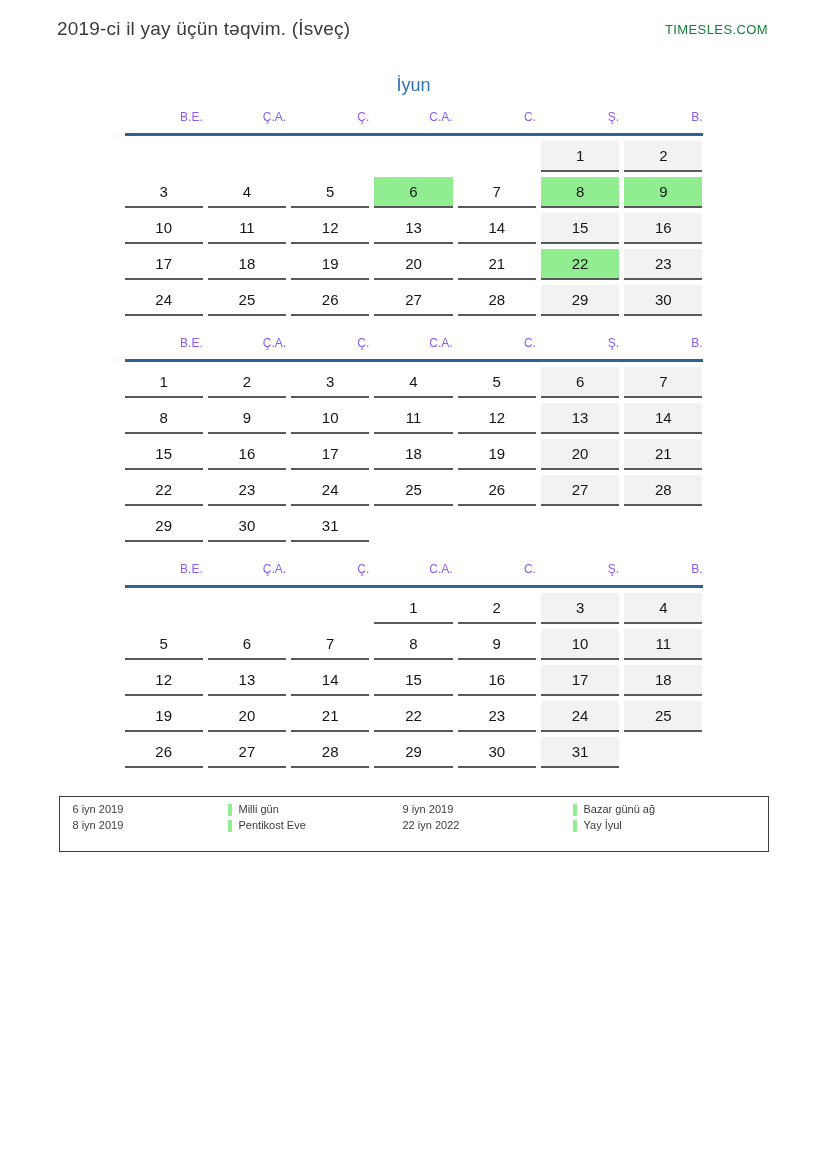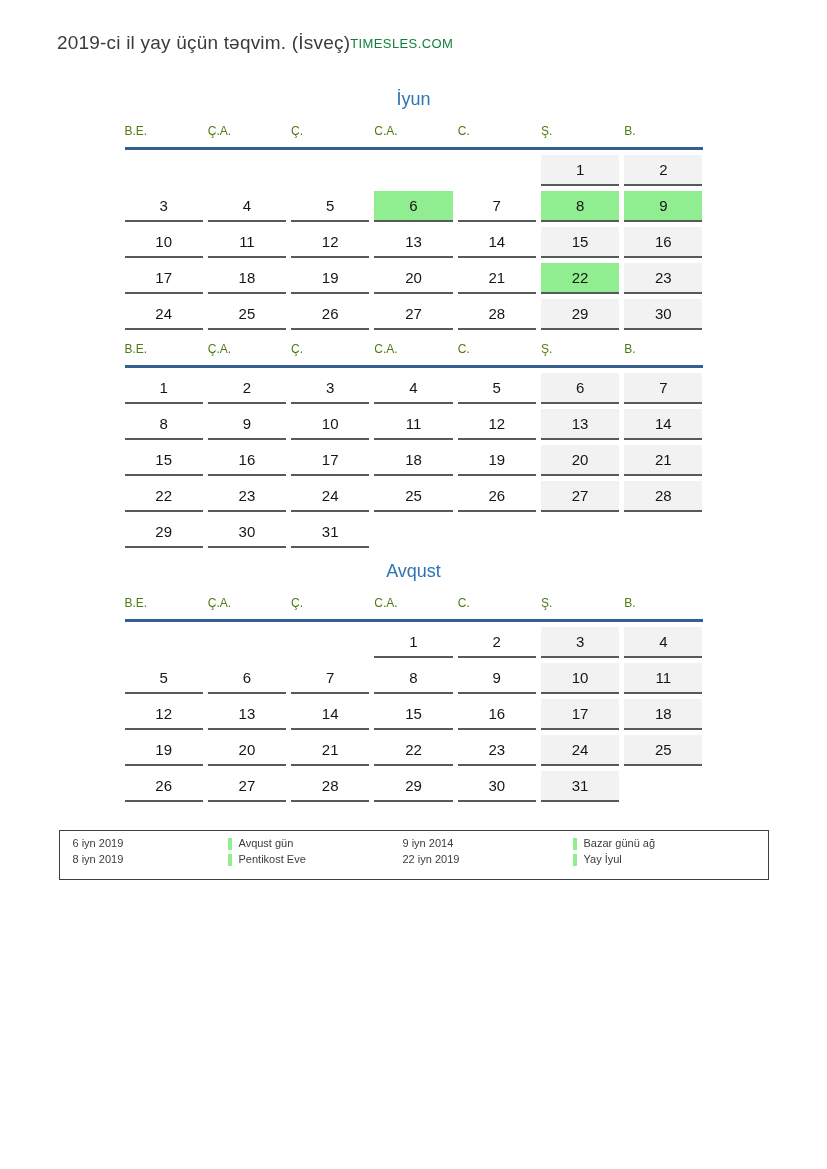--- a/index.html
+++ b/index.html
@@ -13,53 +13,53 @@
   *{box-sizing:border-box;}
   html,body{margin:0;padding:0;background:#ffffff;}
   body{
     width:827px;height:1169px;
     font-family:"Liberation Sans","DejaVu Sans",sans-serif;
     color:var(--ink);
     position:relative;overflow:hidden;
   }
   .page{width:827px;height:1169px;}
   .hdr{
-    display:flex;justify-content:flex-start;align-items:center;
-    padding:32px 59px 0 57px;
+    display:flex;justify-content:space-between;align-items:center;
+    padding:18px 59px 0 57px;
   }
   .page-title{font-size:19px;font-weight:400;color:#3b3b3b;letter-spacing:0.2px;}
   .site-link{font-size:13px;font-weight:500;color:#15803d;text-decoration:none;letter-spacing:0.4px;cursor:pointer;}
   .months{width:578px;margin:34px auto 0;}
-  .month{margin-bottom:12px;}
+  .month{margin-bottom:20px;}
   .month-title{
     text-align:center;color:var(--accent);
     font-size:18px;line-height:22px;margin:0 0 14px 0;font-weight:400;
   }
   .day-row{
     display:grid;grid-template-columns:repeat(7,1fr);column-gap:5px;
     border-bottom:3px solid var(--rule);padding-bottom:8px;
   }
-  .day-name{text-align:left;font-size:12px;color:#4d7c0f;line-height:15px;}
+  .day-name{text-align:right;font-size:12px;color:#8b5cf6;line-height:15px;}
   .weeks{
     display:grid;grid-template-columns:repeat(7,1fr);
     column-gap:5px;row-gap:5px;padding-top:5px;
   }
   .cell{
     height:31px;display:flex;align-items:center;justify-content:center;
     font-size:15px;color:#161616;
     border-bottom:2px solid var(--underline);
     background:#fff;
   }
   .cell.empty{border-bottom:none;background:transparent;}
   .cell.weekend{background:var(--weekend);}
   .cell.holiday{background:var(--holiday);}
   .legend{
     width:710px;margin:28px auto 0;
     border:1px solid #3f3f3f;
-    padding:5px 8px 12px 13px;
+    padding:5px 8px 18px 13px;
     display:grid;grid-template-columns:155px 175px 170px 1fr;
     row-gap:1px;
     font-size:11px;color:#3c3c3c;line-height:15px;
     align-items:center;
   }
   .lg-date{white-space:nowrap;}
   .lg-label{display:flex;align-items:center;white-space:nowrap;}
   .lg-bar{width:4px;height:12px;background:var(--holiday);margin-right:7px;flex:none;}
 </style>
 </head>
@@ -164,21 +164,20 @@
           <div class="cell">29</div>
           <div class="cell">30</div>
           <div class="cell">31</div>
           <div class="cell empty"></div>
           <div class="cell empty"></div>
           <div class="cell empty"></div>
           <div class="cell empty"></div>
         </div>
       </section>
       <section class="month">
-        <div class="month-title">Avqust</div>
         <div class="day-row">
           <span class="day-name">B.E.</span>
           <span class="day-name">Ç.A.</span>
           <span class="day-name">Ç.</span>
           <span class="day-name">C.A.</span>
           <span class="day-name">C.</span>
           <span class="day-name">Ş.</span>
           <span class="day-name">B.</span>
         </div>
         <div class="weeks">
@@ -218,32 +217,32 @@
           <div class="cell weekend">31</div>
           <div class="cell empty"></div>
         </div>
       </section>
     </div>
 
   <div class="legend">
     <div class="lg-date">6 iyn 2019</div>
     <div class="lg-label">
       <span class="lg-bar"></span>
-      <span>Avqust gün</span>
-    </div>
-    <div class="lg-date">9 iyn 2014</div>
+      <span>Milli gün</span>
+    </div>
+    <div class="lg-date">9 iyn 2019</div>
     <div class="lg-label">
       <span class="lg-bar"></span>
       <span>Bazar günü ağ</span>
     </div>
     <div class="lg-date">8 iyn 2019</div>
     <div class="lg-label">
       <span class="lg-bar"></span>
       <span>Pentikost Eve</span>
     </div>
-    <div class="lg-date">22 iyn 2019</div>
+    <div class="lg-date">22 iyn 2022</div>
     <div class="lg-label">
       <span class="lg-bar"></span>
       <span>Yay İyul</span>
     </div>
   </div>
 
 </div>
 
 </body></html>

